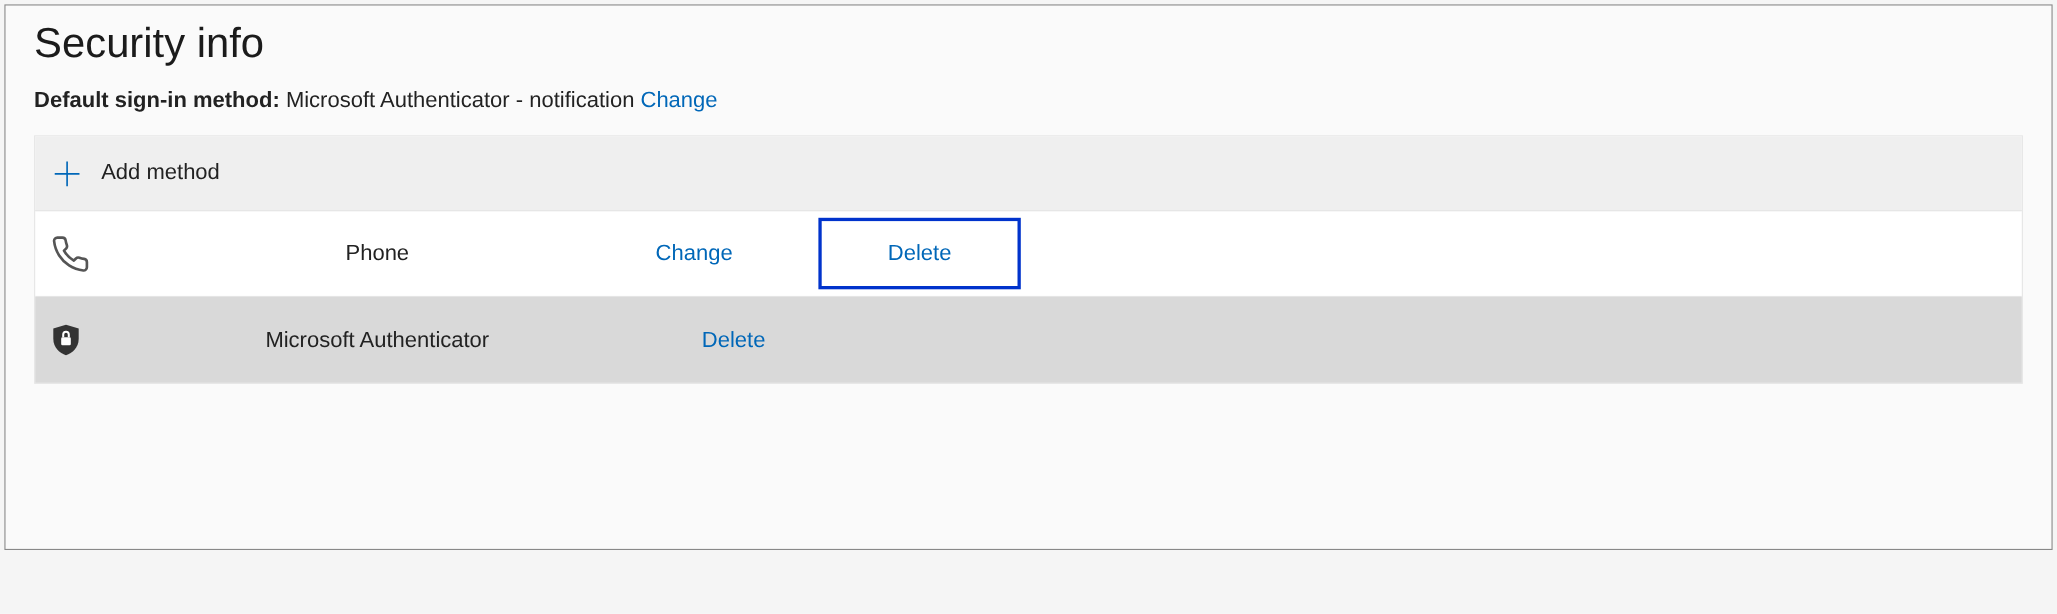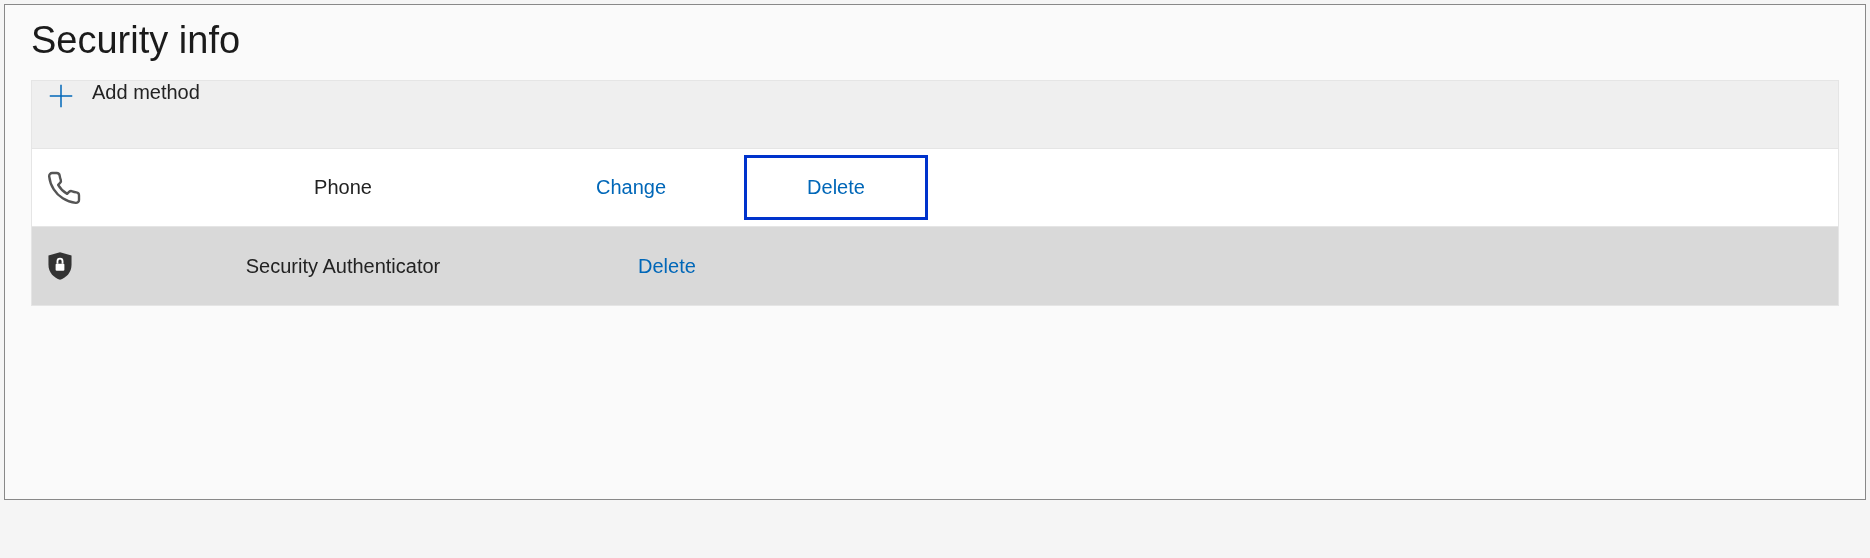--- a/index.html
+++ b/index.html
@@ -46,20 +46,21 @@
       color: #0067b8;
       cursor: pointer;
       font-weight: 400;
     }
     .methods-list {
       border: 1px solid #e5e5e5;
       background: #fff;
     }
     .add-method-row {
       display: flex;
+      align-items: center;
       height: 68px;
       background: #efefef;
       border-bottom: 1px solid #e5e5e5;
       padding: 0 14px;
       cursor: pointer;
     }
     .add-method-row .plus-icon {
       width: 30px;
       height: 30px;
       stroke: #0067b8;
@@ -123,20 +124,23 @@
     }
   </style>
 </head>
 <body>
 
 <div class="panel">
 
   <h1 class="page-title">Security info</h1>
 
 
+  <div class="default-row">
+    <span class="label">Default sign-in method: </span><span class="value">Microsoft Authenticator - notification </span><span class="link">Change</span>
+  </div>
 
   <div class="methods-list">
 
     <div class="add-method-row">
       <svg class="plus-icon" viewBox="0 0 24 24" fill="none" stroke="currentColor" stroke-width="1.2">
         <line x1="12" y1="3" x2="12" y2="21"></line>
         <line x1="3" y1="12" x2="21" y2="12"></line>
       </svg>
       <span class="label">Add method</span>
     </div>
@@ -153,19 +157,19 @@
     </div>
 
     <div class="method-row alt">
       <div class="method-icon-cell">
         <svg class="shield-icon" viewBox="0 0 24 26">
           <path d="M12 1 L22 4 V12 C22 19 17 23.5 12 25 C7 23.5 2 19 2 12 V4 Z" fill="#333"></path>
           <rect x="8.2" y="11" width="7.6" height="6.2" rx="1" fill="#fff"></rect>
           <path d="M9.8 11 V8.8 a2.2 2.2 0 0 1 4.4 0 V11" fill="none" stroke="#fff" stroke-width="1.6"></path>
         </svg>
       </div>
-      <div class="method-name">Security Authenticator</div>
+      <div class="method-name">Microsoft Authenticator</div>
       <span class="method-action delete-plain">Delete</span>
     </div>
 
   </div>
 
 </div>
 
 </body></html>

